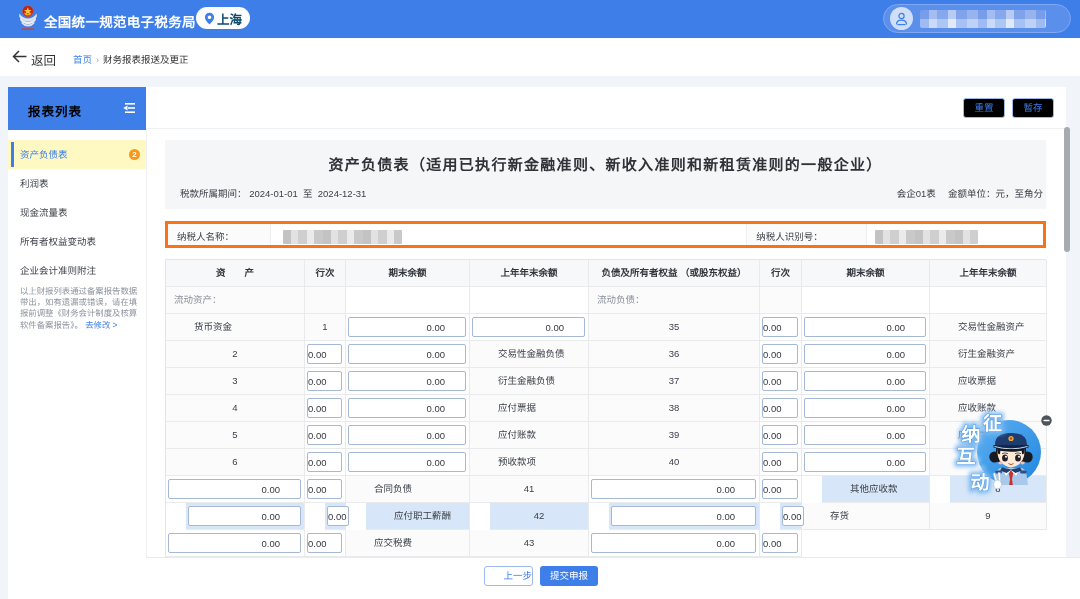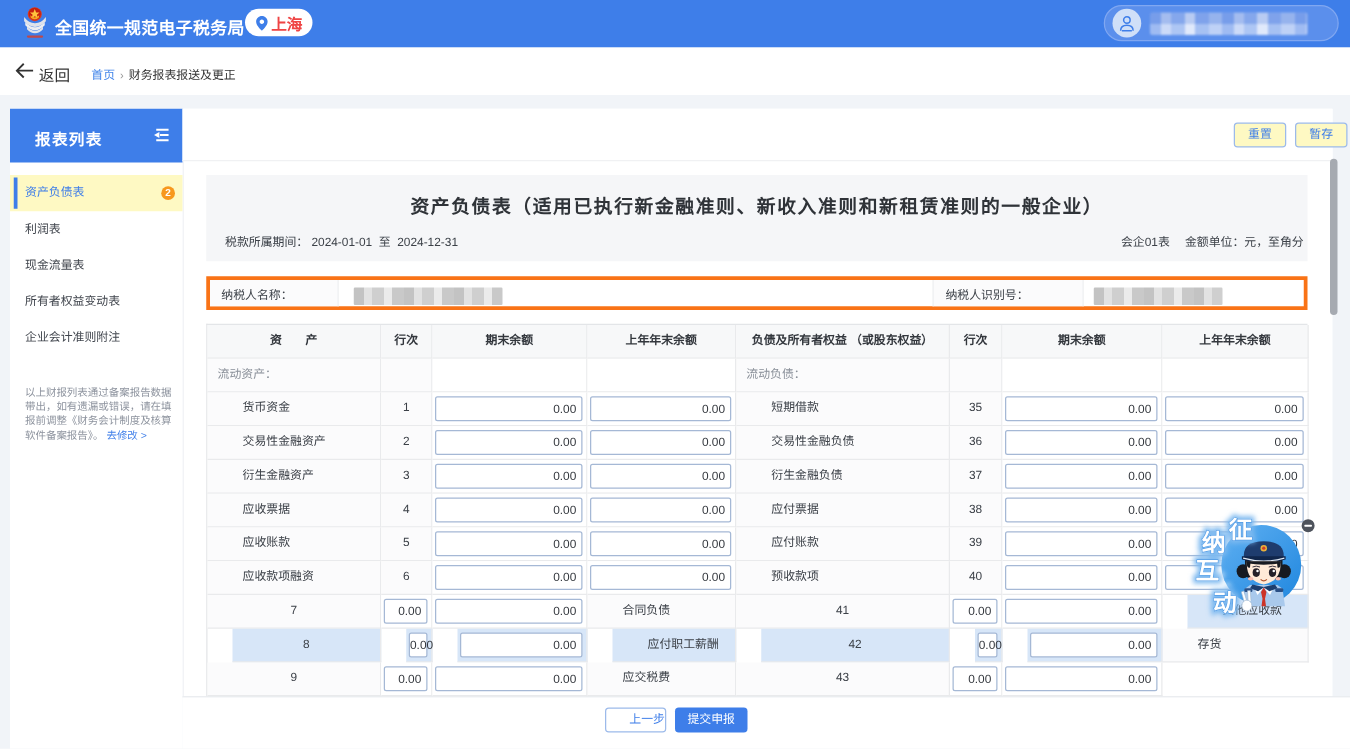--- a/index.html
+++ b/index.html
@@ -4,53 +4,53 @@
 <style>
   * { margin:0; padding:0; box-sizing:border-box; }
   html,body { width:1080px; height:599px; overflow:hidden; }
   body { font-family:"Liberation Sans", sans-serif; background:#f1f4f8; position:relative; }
   .abs { position:absolute; }
 
   
   .topbar { left:0; top:0; width:1080px; height:38px; background:#3e7ee9; }
   .tb-title { left:44px; top:11px; color:#fff; font-size:13.5px; font-weight:bold; letter-spacing:0.3px; }
   .pill { left:196px; top:7px; width:54px; height:22px; background:#fff; border-radius:11px; display:flex; align-items:center; justify-content:center; gap:2px; }
-  .pill span { color:#ef4444; font-size:12.5px; font-weight:bold; }
+  .pill span { color:#0c4a6e; font-size:12.5px; font-weight:bold; }
   .userchip { left:883px; top:4px; width:188px; height:29px; background:#5b8fec; border:1px solid #80a7f1; border-radius:15px; }
   .avatar { left:890px; top:7px; width:23px; height:23px; border-radius:50%; background:#cfdff8; display:flex; align-items:center; justify-content:center; }
   .uname { left:920px; top:10px; width:126px; height:18px;
      background-image:
        repeating-linear-gradient(0deg, rgba(255,255,255,0.25) 0 9px, rgba(90,130,220,0.25) 9px 18px),
        repeating-linear-gradient(90deg,#84a8ef 0 9px,#c3d4f7 9px 17px,#98b7f2 17px 28px,#e0e9fb 28px 36px,#8fb0f0 36px 47px,#b0c7f5 47px 58px);
      filter:blur(0.7px); border-radius:2px; opacity:0.95; }
 
   
   .crumbbar { left:0; top:38px; width:1080px; height:38px; background:#fff; }
   .back-txt { left:31px; top:50px; font-size:12.5px; color:#333; }
   .crumb { left:73px; top:52px; font-size:9.5px; }
   .crumb a { color:#4285ea; text-decoration:none; }
   .crumb .sep { color:#999; margin:0 4px; font-size:9px; }
   .crumb .cur { color:#333; }
 
   
   .sidebar { left:8px; top:87px; width:138px; height:512px; background:#fff; }
-  .sb-head { left:8px; top:87px; width:138px; height:43px; background:#3e7ee9; color:#ffffff; }
+  .sb-head { left:8px; top:87px; width:138px; height:43px; background:#3e7ee9; color:#000000; }
   .sb-head .t { position:absolute; left:20px; top:14px; font-size:12.5px; font-weight:bold; letter-spacing:1px; }
   .sb-items { left:8px; top:140px; width:138px; }
   .sb-item { position:relative; height:29px; line-height:29px; padding-left:12px; font-size:9.5px; color:#40454d; }
   .sb-item.active { background:#fef9c3; color:#3e7ee9; }
   .sb-item.active::before { content:""; position:absolute; left:3px; top:2px; width:3px; height:25px; background:#3e7ee9; }
   .badge { position:absolute; right:6px; top:9px; width:11px; height:11px; background:#f7981d; border-radius:50%; color:#fff; font-size:8px; line-height:11px; text-align:center; font-weight:bold; }
-  .sb-note { left:20px; top:286px; width:126px; font-size:8.4px; line-height:11.2px; color:#8d939e; white-space:nowrap;margin-top:23px; }
+  .sb-note { left:20px; top:286px; width:126px; font-size:8.4px; line-height:11.2px; color:#8d939e; white-space:nowrap; }
   .sb-note a { color:#3e7ee9; text-decoration:none; }
 
   
   .card { left:146px; top:87px; width:920px; height:470px; background:#fff; border-left:1px solid #eef0f3; }
   .actionbar { left:146px; top:87px; width:920px; height:42px; background:#fff; border-bottom:1px solid #f0f1f3; }
-  .btn-ghost { position:absolute; width:42px; height:20px; border:1px solid #9cbaea; border-radius:3px; background:#fef9c3; color:#3e7ee9; font-size:9.5px; text-align:center; line-height:18px;margin-left:24px; }
+  .btn-ghost { position:absolute; width:42px; height:20px; border:1px solid #9cbaea; border-radius:3px; background:#000000; color:#3e7ee9; font-size:9.5px; text-align:center; line-height:18px; }
   #btn-reset { left:963px; top:98px; }
   #btn-save  { left:1012px; top:98px; }
 
   .titlepanel { left:165px; top:140px; width:881px; height:69px; background:#f5f6f8; }
   .bs-title { left:165px; top:153px; width:881px; text-align:center; font-size:15px; font-weight:bold; color:#2f3338; letter-spacing:1.3px; }
   .period { left:180px; top:186px; font-size:9.5px; color:#3c4148; }
   .unitinfo { left:165px; top:186px; width:878px; text-align:right; font-size:9.5px; color:#3c4148; }
 
   .tpbox { left:165px; top:221px; width:881px; height:27px; border:3px solid #f97316; background:#fff; display:flex; }
   .tpbox .lbl { font-size:9.5px; color:#3c4148; line-height:25px; padding-left:9px; }
@@ -65,21 +65,21 @@
 
   
   .bstable { left:165px; top:259px; width:881px; border-top:1px solid #e3e5e8; border-left:1px solid #e3e5e8; display:grid;
      grid-template-columns:139px 41px 124px 119px 171px 42px 128px 117px; grid-auto-rows:27px; font-size:9.5px; color:#3c4148; }
   .bstable > div { border-right:1px solid #e9eaec; border-bottom:1px solid #e9eaec; line-height:26px; background:#fff; }
   .bstable > div.hd { background:#f7f8f9; font-weight:bold; text-align:center; color:#33373d; }
   .bstable > div.lb { padding-left:28px; background:#fbfbfc; }
   .bstable > div.cat { padding-left:8px; color:#8a9099; background:#fbfbfc;}
   .bstable > div.rn { text-align:center; background:#fbfbfc;}
   .bstable > div.amt { position:relative; }
-  .amt .ibox { position:absolute; left:2px; top:3px; right:3px; height:20px; border:1px solid #a5b8d5; border-radius:2px; background:#fff; text-align:right; line-height:19px; padding-right:4px; color:#33373d; }
+  .amt .ibox { position:absolute; left:2px; top:3px; right:3px; height:20px; border:1px solid #a5b8d5; border-radius:2px; background:#fff; text-align:right; line-height:19px; padding-right:20px; color:#33373d; }
   .hl { background:#d7e6f8 !important;margin-left:20px; }
 
   
   .ftline { left:146px; top:557px; width:934px; height:1px; background:#e8eaed; }
   .footer { left:146px; top:558px; width:934px; height:41px; background:#fff; }
   .btn-prev { left:484px; top:566px; width:49px; height:20px; border:1px solid #9cbaea; border-radius:3px; background:#fff; color:#3e7ee9; font-size:9.5px; text-align:right; line-height:18px; }
   .btn-submit { left:540px; top:566px; width:58px; height:20px; border-radius:3px; background:#3e7ee9; color:#fff; font-size:9.5px; text-align:center; line-height:20px; }
 
   
   .sthumb { left:1064px; top:127px; width:6px; height:125px; background:#a6aab1; border-radius:3px; }
@@ -179,21 +179,20 @@
     <div class="amt"></div>
     <div class="amt"></div>
     <div class="lb">货币资金</div>
     <div class="rn">1</div>
     <div class="amt">
       <div class="ibox">0.00</div>
     </div>
     <div class="amt">
       <div class="ibox">0.00</div>
     </div>
-    <div class="lb">短期借款</div>
     <div class="rn">35</div>
     <div class="amt">
       <div class="ibox">0.00</div>
     </div>
     <div class="amt">
       <div class="ibox">0.00</div>
     </div>
     <div class="lb">交易性金融资产</div>
     <div class="rn">2</div>
     <div class="amt">

